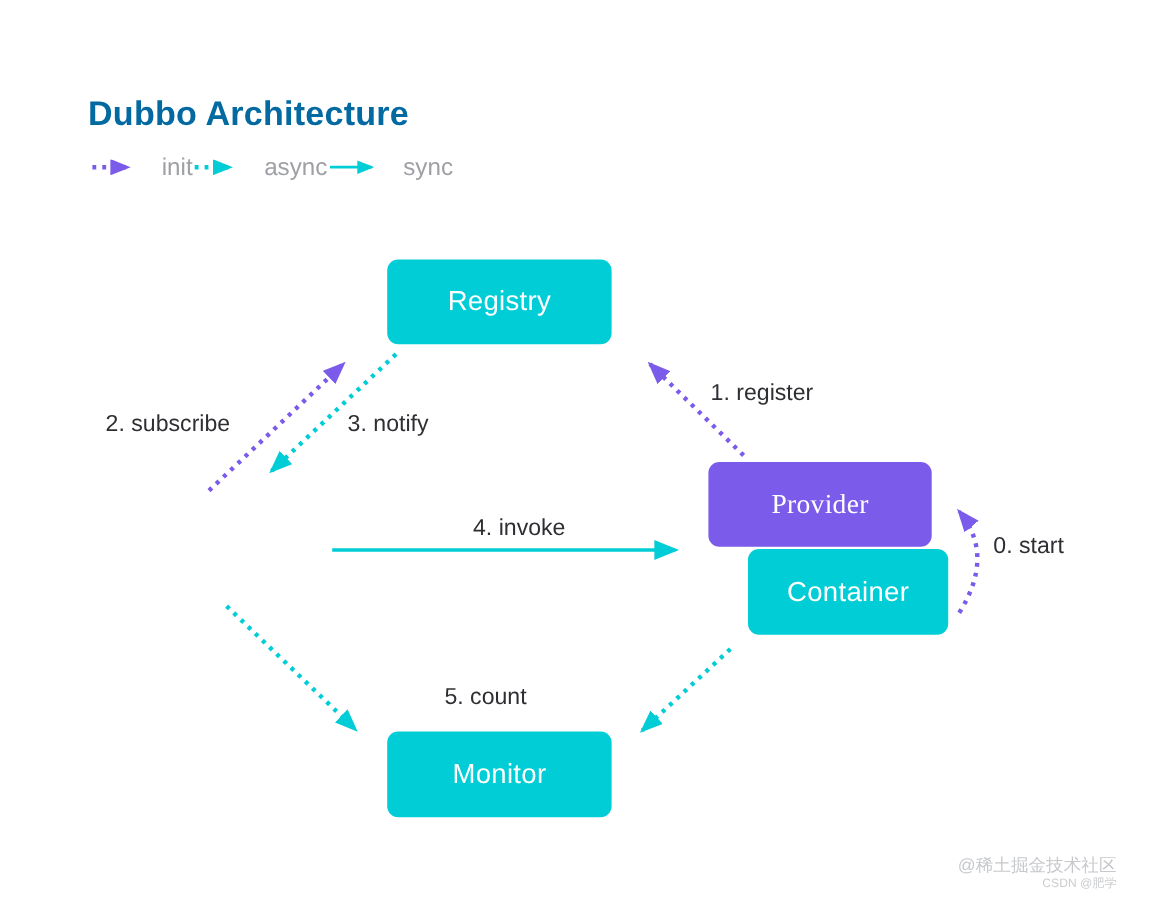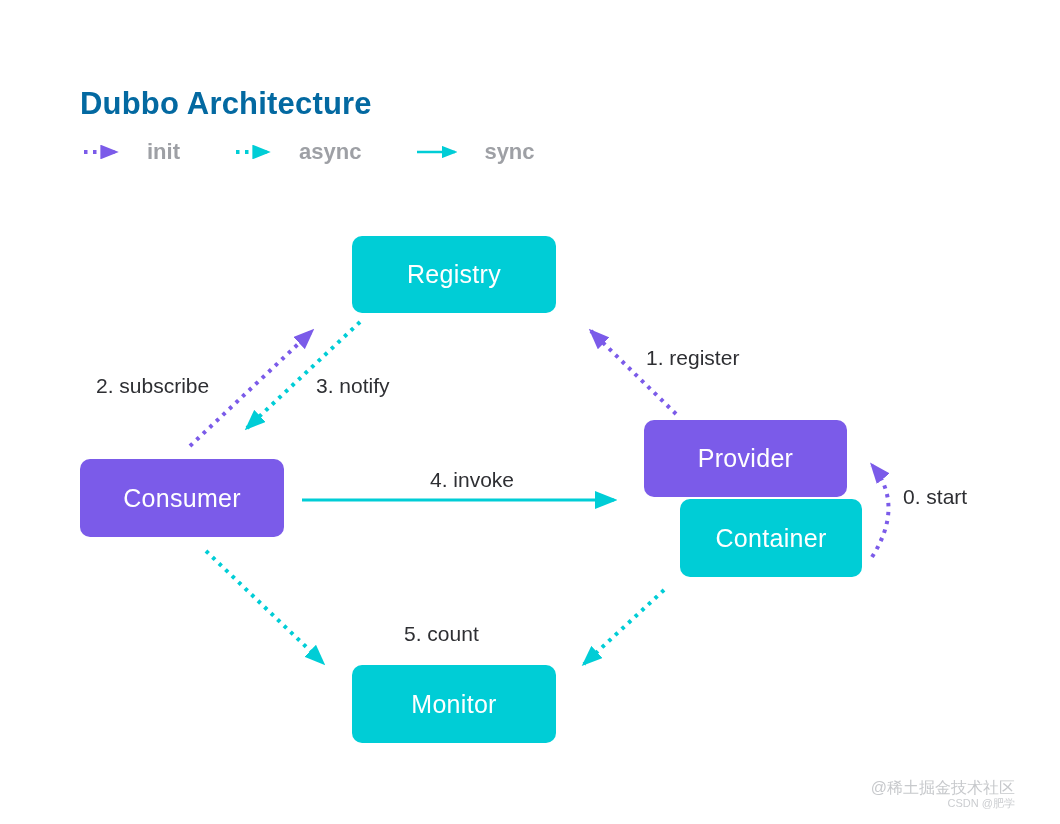--- a/index.html
+++ b/index.html
@@ -9,36 +9,36 @@
     background:#ffffff;
     font-family:"Liberation Sans", sans-serif;
     overflow:hidden;
   }
   .title{
     position:absolute;left:80px;top:86px;
     font-size:31px;font-weight:bold;color:#0369a1;letter-spacing:.2px;
   }
   .legend{
     position:absolute;left:82px;top:139px;
-    display:flex;gap:54px;font-weight:bold;
+    display:flex;
   }
   .legend-item{display:flex;align-items:center;gap:13px;}
   .legend-item svg{display:block;}
   .legend-label{font-size:22px;color:#9ea0a5;}
   .arrow-layer{position:absolute;left:0;top:0;pointer-events:none;}
   .node{
     position:absolute;
     display:flex;align-items:center;justify-content:center;
     border-radius:10px;color:#ffffff;font-size:25px;letter-spacing:.3px;
   }
   .node.teal{background:#00cdd6;}
   .node.purple{background:#7b5be9;}
   .n-registry{left:352px;top:236px;width:204px;height:77px;}
   .n-consumer{left:80px;top:459px;width:204px;height:78px;}
-  .n-provider{left:644px;top:420px;width:203px;height:77px;}
+  .n-provider{left:644px;top:420px;width:203px;height:77px;font-family:Liberation Serif, serif;}
   .n-container{left:680px;top:499px;width:182px;height:78px;}
   .n-monitor{left:352px;top:665px;width:204px;height:78px;}
   .edge-label{
     position:absolute;font-size:21px;color:#2e2f33;white-space:nowrap;
   }
   .l-subscribe{left:96px;top:374px;}
   .l-notify{left:316px;top:374px;}
   .l-register{left:646px;top:346px;}
   .l-invoke{left:430px;top:468px;}
   .l-count{left:404px;top:622px;}
@@ -116,23 +116,20 @@
     <line x1="206" y1="551" x2="323" y2="663" stroke="#00cdd6" stroke-width="4" stroke-dasharray="3.5 5.5" marker-end="url(#ah-teal)"></line>
 
     <line x1="664" y1="590" x2="584" y2="664" stroke="#00cdd6" stroke-width="4" stroke-dasharray="3.5 5.5" marker-end="url(#ah-teal)"></line>
 
     <path d="M 872 557 Q 905 505 872 465" fill="none" stroke="#7b5be9" stroke-width="4" stroke-dasharray="3.5 5.5" marker-end="url(#ah-purple)"></path>
   </svg>
 
   <div class="node teal n-registry">
     <span>Registry</span>
   </div>
-  <div class="node purple n-consumer">
-    <span>Consumer</span>
-  </div>
   <div class="node purple n-provider">
     <span>Provider</span>
   </div>
   <div class="node teal n-container">
     <span>Container</span>
   </div>
   <div class="node teal n-monitor">
     <span>Monitor</span>
   </div>
 

